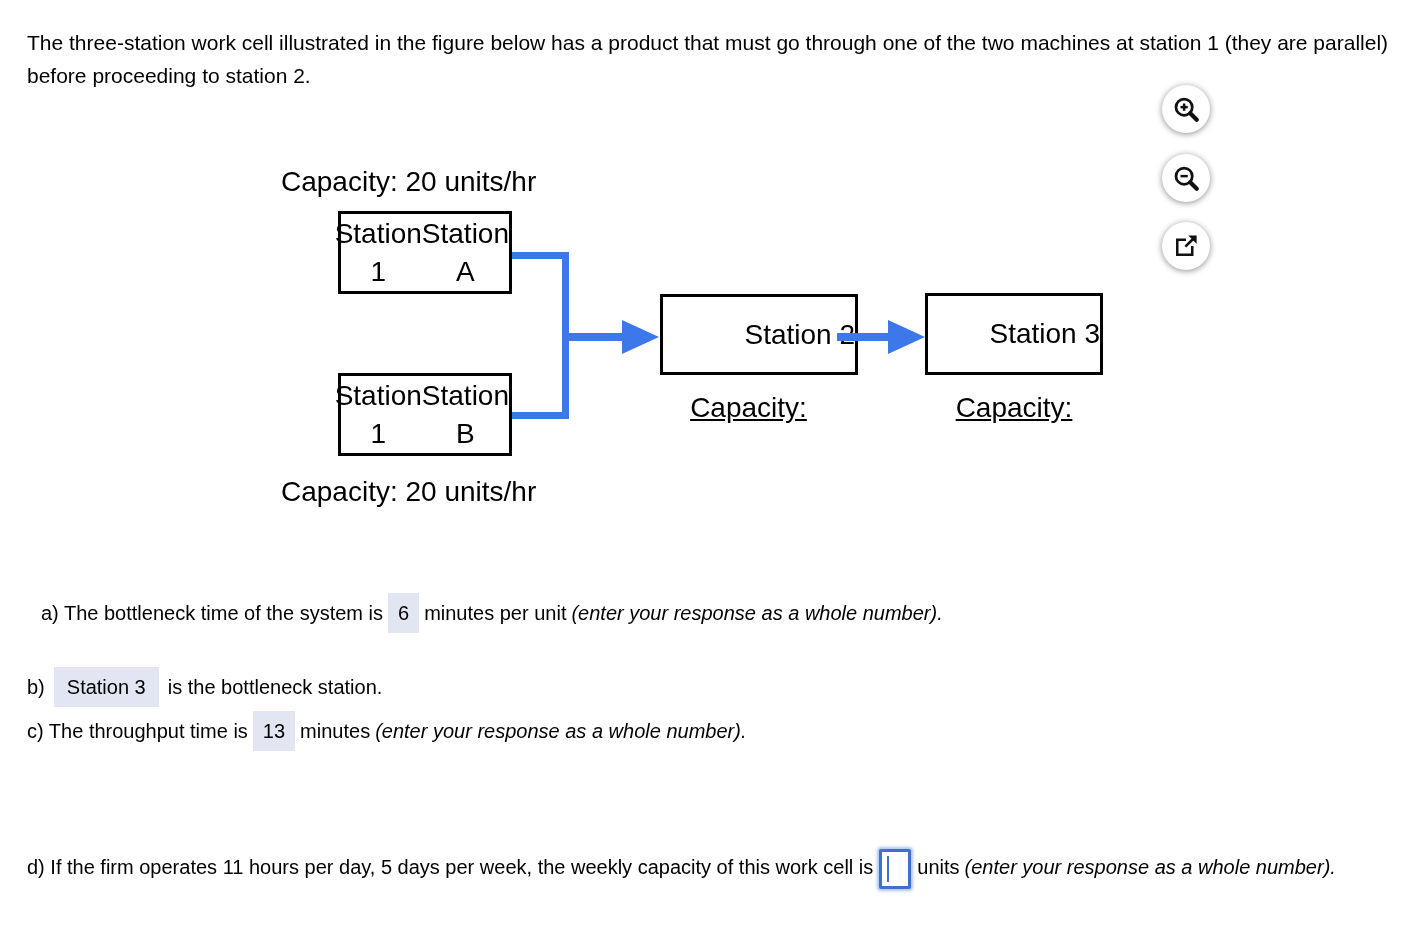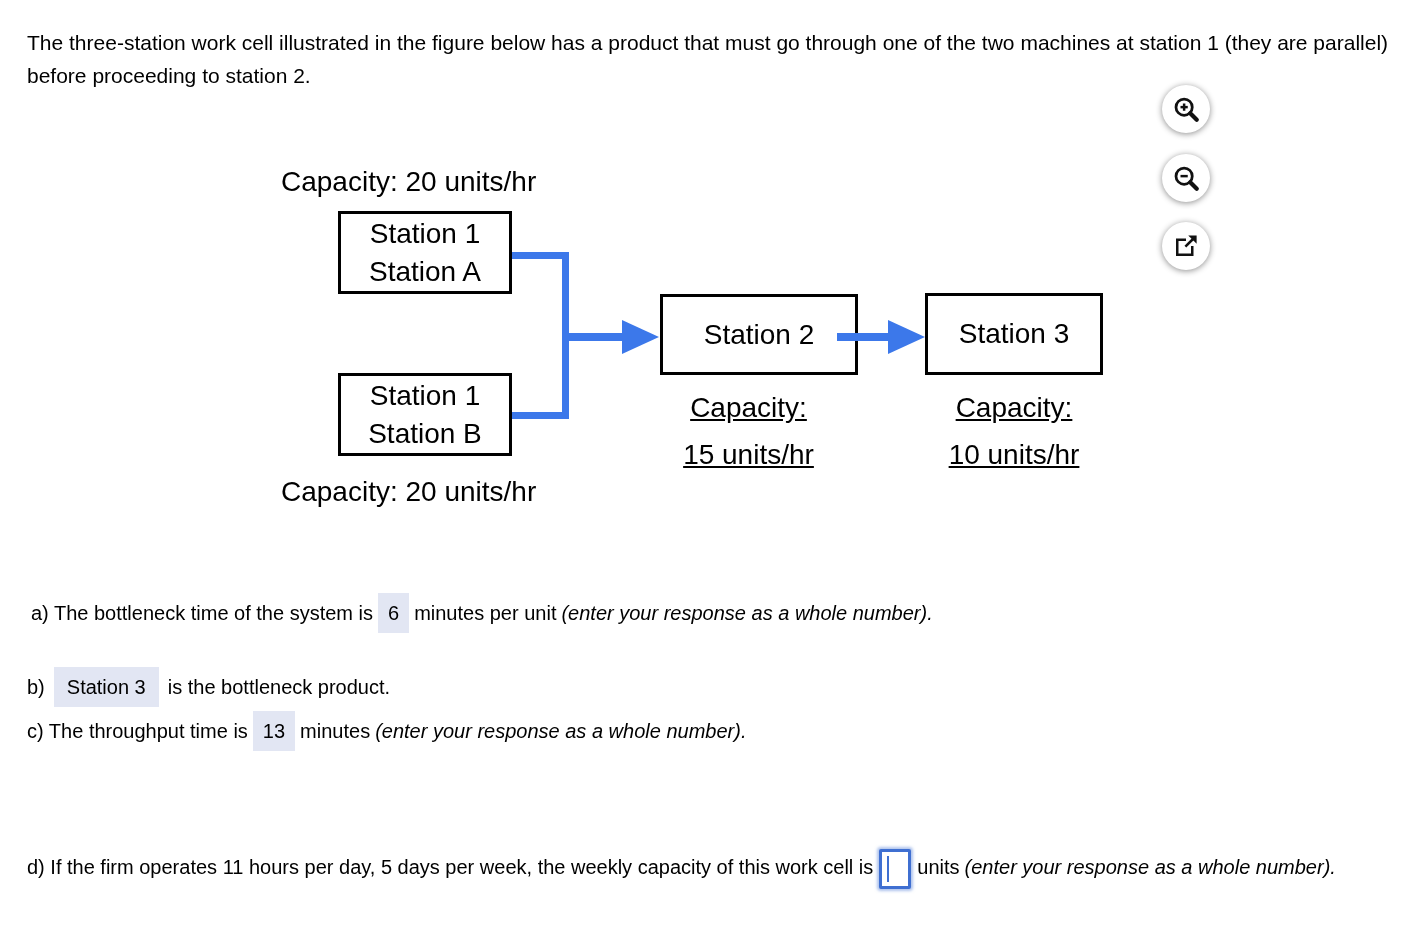--- a/index.html
+++ b/index.html
@@ -21,22 +21,22 @@
   
   .intro {
     left: 27px; top: 26px; width: 1378px;
     font-size: 21px; line-height: 33px;
   }
 
   
   .cap-label { font-size: 28px; white-space: nowrap; text-align: right; }
   .stationbox {
     border: 3px solid #000; box-sizing: border-box;
-    display: flex; flex-direction: column;
-    align-items: center; justify-content: center;
+    display: flex; flex-direction: row;
+    align-items: center; justify-content: flex-end;
     font-size: 28px; line-height: 38px; text-align: center;
     background: #fff;
   }
   .cap-under {
     text-align: center; font-size: 28px; line-height: 47px; text-decoration: underline;
   }
   .seg { background: var(--arrow-blue); }
   .tri {
     width: 0; height: 0;
     border-top: 17px solid transparent;
@@ -97,29 +97,27 @@
   <span>Station B</span>
 </div>
 
 <div class="abs cap-label" style="left:281px; top:476px;">Capacity: 20 units/hr</div>
 
 <div class="abs stationbox" style="left:660px; top:294px; width:198px; height:81px;">
   <span>Station 2</span>
 </div>
 <div class="abs cap-under" style="left:652px; top:384px; width:193px;">
   <div>Capacity:</div>
-  <div>15 units/hr</div>
 </div>
 
 <div class="abs stationbox" style="left:925px; top:293px; width:178px; height:82px;">
   <span>Station 3</span>
 </div>
 <div class="abs cap-under" style="left:917px; top:384px; width:194px;">
   <div>Capacity:</div>
-  <div>10 units/hr</div>
 </div>
 
 <div class="abs seg" style="left:512px; top:252px; width:56px; height:7px;"></div>
 <div class="abs seg" style="left:562px; top:252px; width:7px;  height:167px;"></div>
 <div class="abs seg" style="left:512px; top:412px; width:56px; height:7px;"></div>
 <div class="abs seg" style="left:569px; top:333px; width:53px; height:8px;"></div>
 <div class="abs tri" style="left:622px; top:320px;"></div>
 <div class="abs seg" style="left:837px; top:333px; width:51px; height:8px;"></div>
 <div class="abs tri" style="left:888px; top:320px;"></div>
 
@@ -145,26 +143,26 @@
 <div class="abs roundbtn" style="left:1162px; top:222px;">
   <span>
     <svg width="30" height="30" viewBox="0 0 24 24">
       <path d="M17 12 v7 H5 V7 h7" fill="none" stroke="#111" stroke-width="2"></path>
       <line x1="11.5" y1="12.5" x2="19" y2="5" stroke="#111" stroke-width="2"></line>
       <polygon points="20.5,3.5 13.8,3.5 20.5,10.2" fill="#111"></polygon>
     </svg>
   </span>
 </div>
 
-<div class="abs q" style="left:31px; top:598px;text-align:center;">
+<div class="abs q" style="left:41px; top:598px;text-align:center;">
   <span>a) The bottleneck time of the system is</span><span class="hl">6</span><span class="mid">minutes per unit</span><span class="note">(enter your response as a whole number).</span>
 </div>
 
 <div class="abs q" style="left:27px; top:672px;">
-  <span>b)</span><span class="hl" style="margin:0 9px 0 9px; padding:9px 13px;">Station 3</span><span>is the bottleneck product.</span>
+  <span>b)</span><span class="hl" style="margin:0 9px 0 9px; padding:9px 13px;">Station 3</span><span>is the bottleneck station.</span>
 </div>
 
 <div class="abs q" style="left:27px; top:716px;">
   <span>c) The throughput time is</span><span class="hl">13</span><span class="mid">minutes</span><span class="note">(enter your response as a whole number).</span>
 </div>
 
 <div class="abs q q-wrap" style="left:27px; top:812px; width:1378px; line-height:38px;">
   <span>d) If the firm operates 11 hours per day, 5 days per week, the weekly capacity of this work cell is</span><span class="input-box"><span class="caret"></span></span><span>units</span><span class="note">(enter your response as a whole number).</span>
 </div>
 

